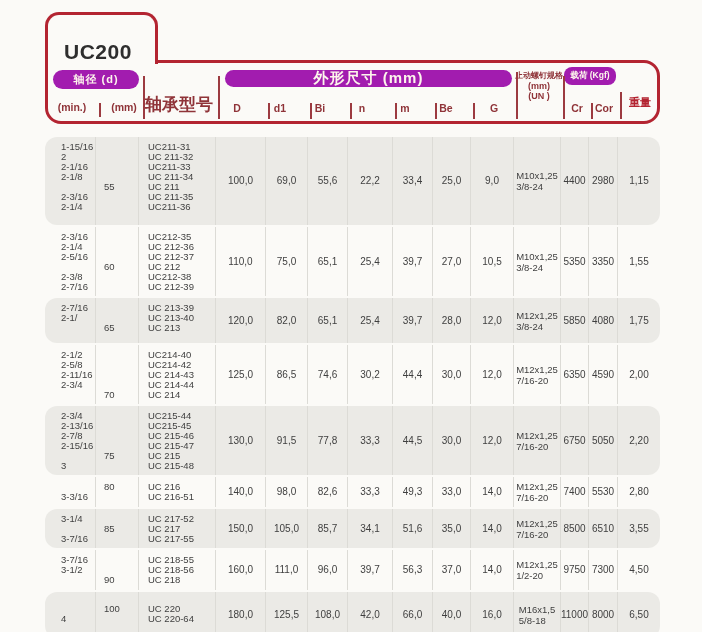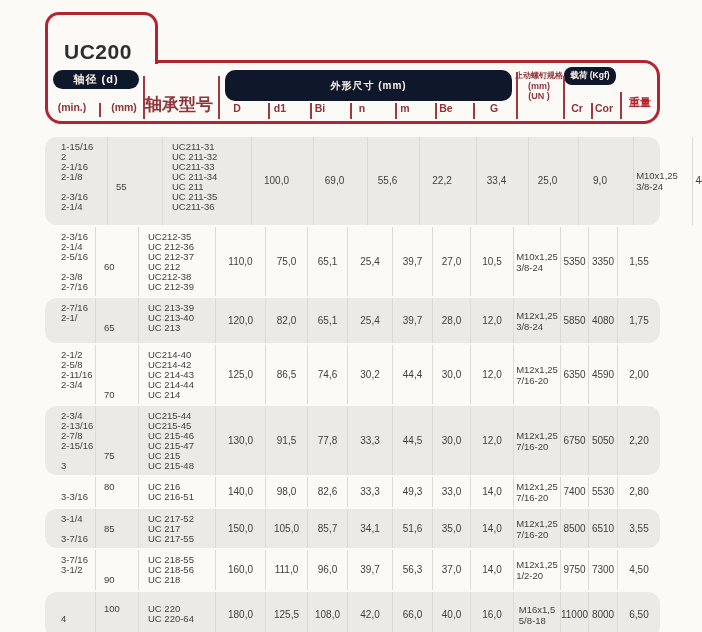--- a/index.html
+++ b/index.html
@@ -5,21 +5,21 @@
   html,body{margin:0;padding:0;background:#fbfaf7;}
   .canvas{position:relative;width:702px;height:632px;background:#fbfaf7;overflow:hidden;
           font-family:"Liberation Sans", sans-serif;color:#3f3f3f;}
   
   .tab{position:absolute;left:45px;top:12px;width:113px;height:52px;background:#fbfaf7;
        border:3px solid #b32431;border-bottom:none;border-radius:14px 14px 0 0;
        display:flex;align-items:flex-end;padding-left:16px;box-sizing:border-box;z-index:3;}
   .tab .t{font-size:21px;font-weight:bold;color:#2e2e2e;letter-spacing:.5px;}
   .panel{position:absolute;left:45px;top:60px;width:615px;height:64px;box-sizing:border-box;
          border:3px solid #b32431;border-radius:0 16px 16px 16px;z-index:2;}
-  .pill{position:absolute;background:#0f172a;color:#fdf5ec;font-weight:bold;border-radius:10px;
+  .pill{position:absolute;background:#a21caf;color:#fdf5ec;font-weight:bold;border-radius:10px;
         display:flex;align-items:center;justify-content:center;letter-spacing:1px;}
   .hlbl{position:absolute;transform:translateX(-50%);color:#8f3338;font-weight:bold;
         font-size:10.5px;white-space:nowrap;}
   .vb{position:absolute;width:2px;background:#9c3a40;}
   .screwlbl{position:absolute;transform:translateX(-50%);color:#8f3338;text-align:center;
             font-weight:bold;line-height:10px;}
   .screwlbl .s1{font-size:8px;}
   .screwlbl .s2,.screwlbl .s3{font-size:9px;}
   
   .rows{position:absolute;left:45px;top:137px;width:615px;}
@@ -39,21 +39,21 @@
 <body>
 
 <div class="canvas">
 
   <div class="tab">
     <span class="t">UC200</span>
   </div>
 
   <div class="panel">
     <div class="pill" style="left:5px;top:7px;width:86px;height:19px;font-size:11px;">轴径 (d)</div>
-    <div class="pill" style="left:177px;top:7px;width:287px;height:31px;font-size:10px;">外形尺寸 (mm)</div>
+    <div class="pill" style="left:177px;top:7px;width:287px;height:17px;font-size:15px;">外形尺寸 (mm)</div>
     <div class="pill" style="left:516px;top:4px;width:52px;height:18px;font-size:8.5px;letter-spacing:0;border-radius:8px;">载荷 (Kgf)</div>
 
     <span class="hlbl" style="left:24px;top:38px;">(min.)</span>
     <span class="hlbl" style="left:76px;top:38px;">(mm)</span>
     <span class="hlbl" style="left:131px;top:30px;font-size:17px;">轴承型号</span>
     <span class="hlbl" style="left:189px;top:39px;">D</span>
     <span class="hlbl" style="left:232px;top:39px;">d1</span>
     <span class="hlbl" style="left:272px;top:39px;">Bi</span>
     <span class="hlbl" style="left:314px;top:39px;">n</span>
     <span class="hlbl" style="left:357px;top:39px;">m</span>
@@ -80,21 +80,21 @@
     <div class="vb" style="left:387px;top:40px;height:16px;"></div>
     <div class="vb" style="left:425px;top:40px;height:16px;"></div>
     <div class="vb" style="left:468px;top:9px;height:47px;"></div>
     <div class="vb" style="left:515px;top:13px;height:43px;"></div>
     <div class="vb" style="left:543px;top:40px;height:16px;"></div>
     <div class="vb" style="left:572px;top:29px;height:27px;"></div>
   </div>
 
   <div class="rows">
 
-    <div class="row g" style="min-height:88px;gap:12px;">
+    <div class="row g" style="min-height:88px;">
       <div class="c ml min">1-15/16
 2
 2-1/16
 2-1/8
 
 2-3/16
 2-1/4</div>
       <div class="c ml mm">
 
 

